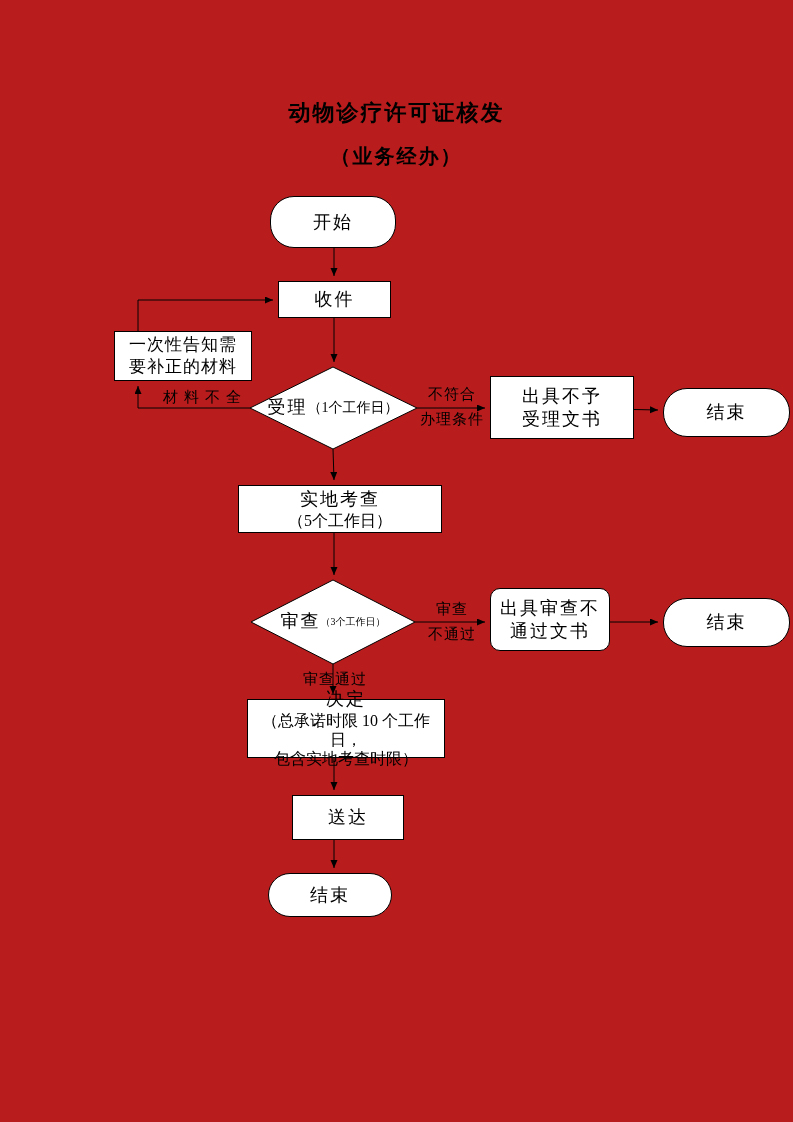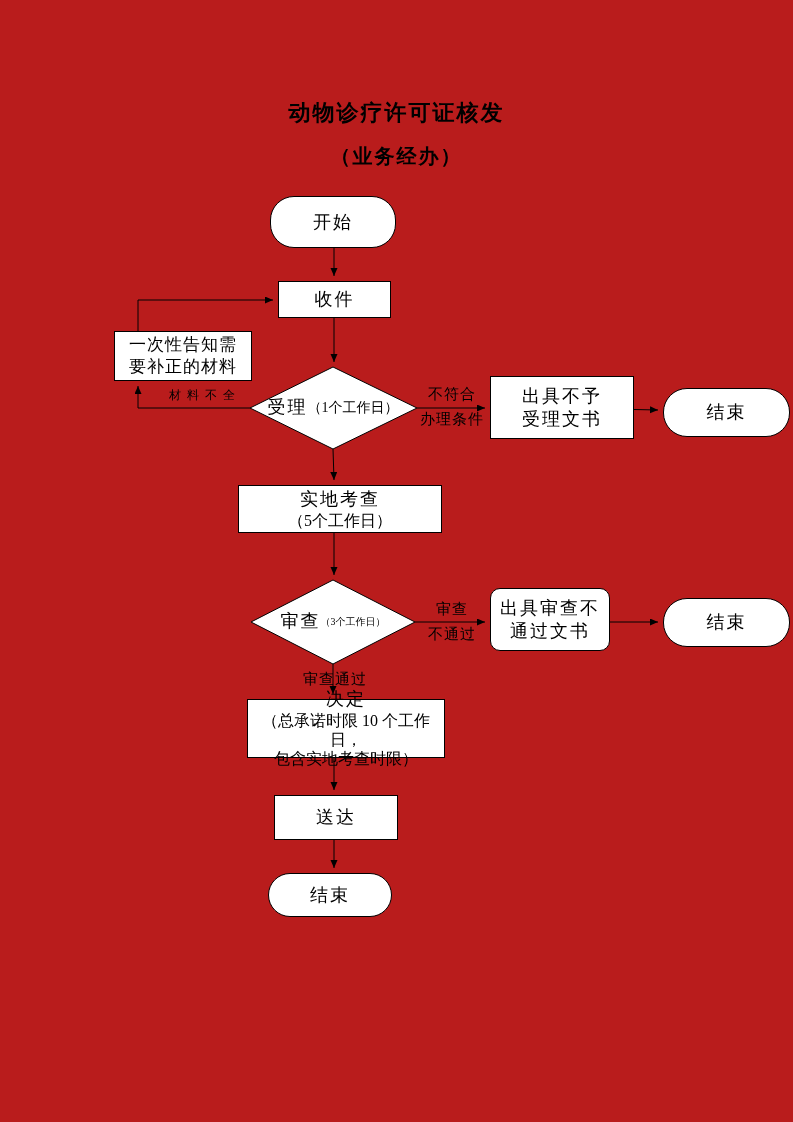--- a/index.html
+++ b/index.html
@@ -73,21 +73,21 @@
     background: transparent;
   }
   .subnote {
     font-size: 16px;
     letter-spacing: 0px;
     line-height: 1.2;
   }
   .edge-label {
     position: absolute;
     text-align: center;
-    font-size: 12px;
+    font-size: 15px;
     letter-spacing: 2px;
     line-height: 1.2;
     z-index: 2;
     background: transparent;
   }
   .edge-label.wide { letter-spacing: 6px; }
   .edge-label .gap2 { display: block; margin-top: 7px; }
 </style>
 </head>
 <body>
@@ -167,21 +167,21 @@
   <div class="node oval" style="left:663px;top:598px;width:127px;height:49px;">
     <span>结束</span>
   </div>
 
   <div class="node" style="left:247px;top:699px;width:198px;height:59px;">
     <span>决定</span>
     <span class="subnote">（总承诺时限 10 个工作日，</span>
     <span class="subnote">包含实地考查时限）</span>
   </div>
 
-  <div class="node" style="left:274px;top:795px;width:124px;height:45px;">
+  <div class="node" style="left:292px;top:795px;width:112px;height:45px;">
     <span>送达</span>
   </div>
 
   <div class="node oval" style="left:268px;top:873px;width:124px;height:44px;">
     <span>结束</span>
   </div>
 
   <div class="edge-label wide" style="left:150px;top:388px;width:110px;">材料不全</div>
 
   <div class="edge-label" style="left:418px;top:385px;width:68px;font-size:15px;letter-spacing:1px;">

